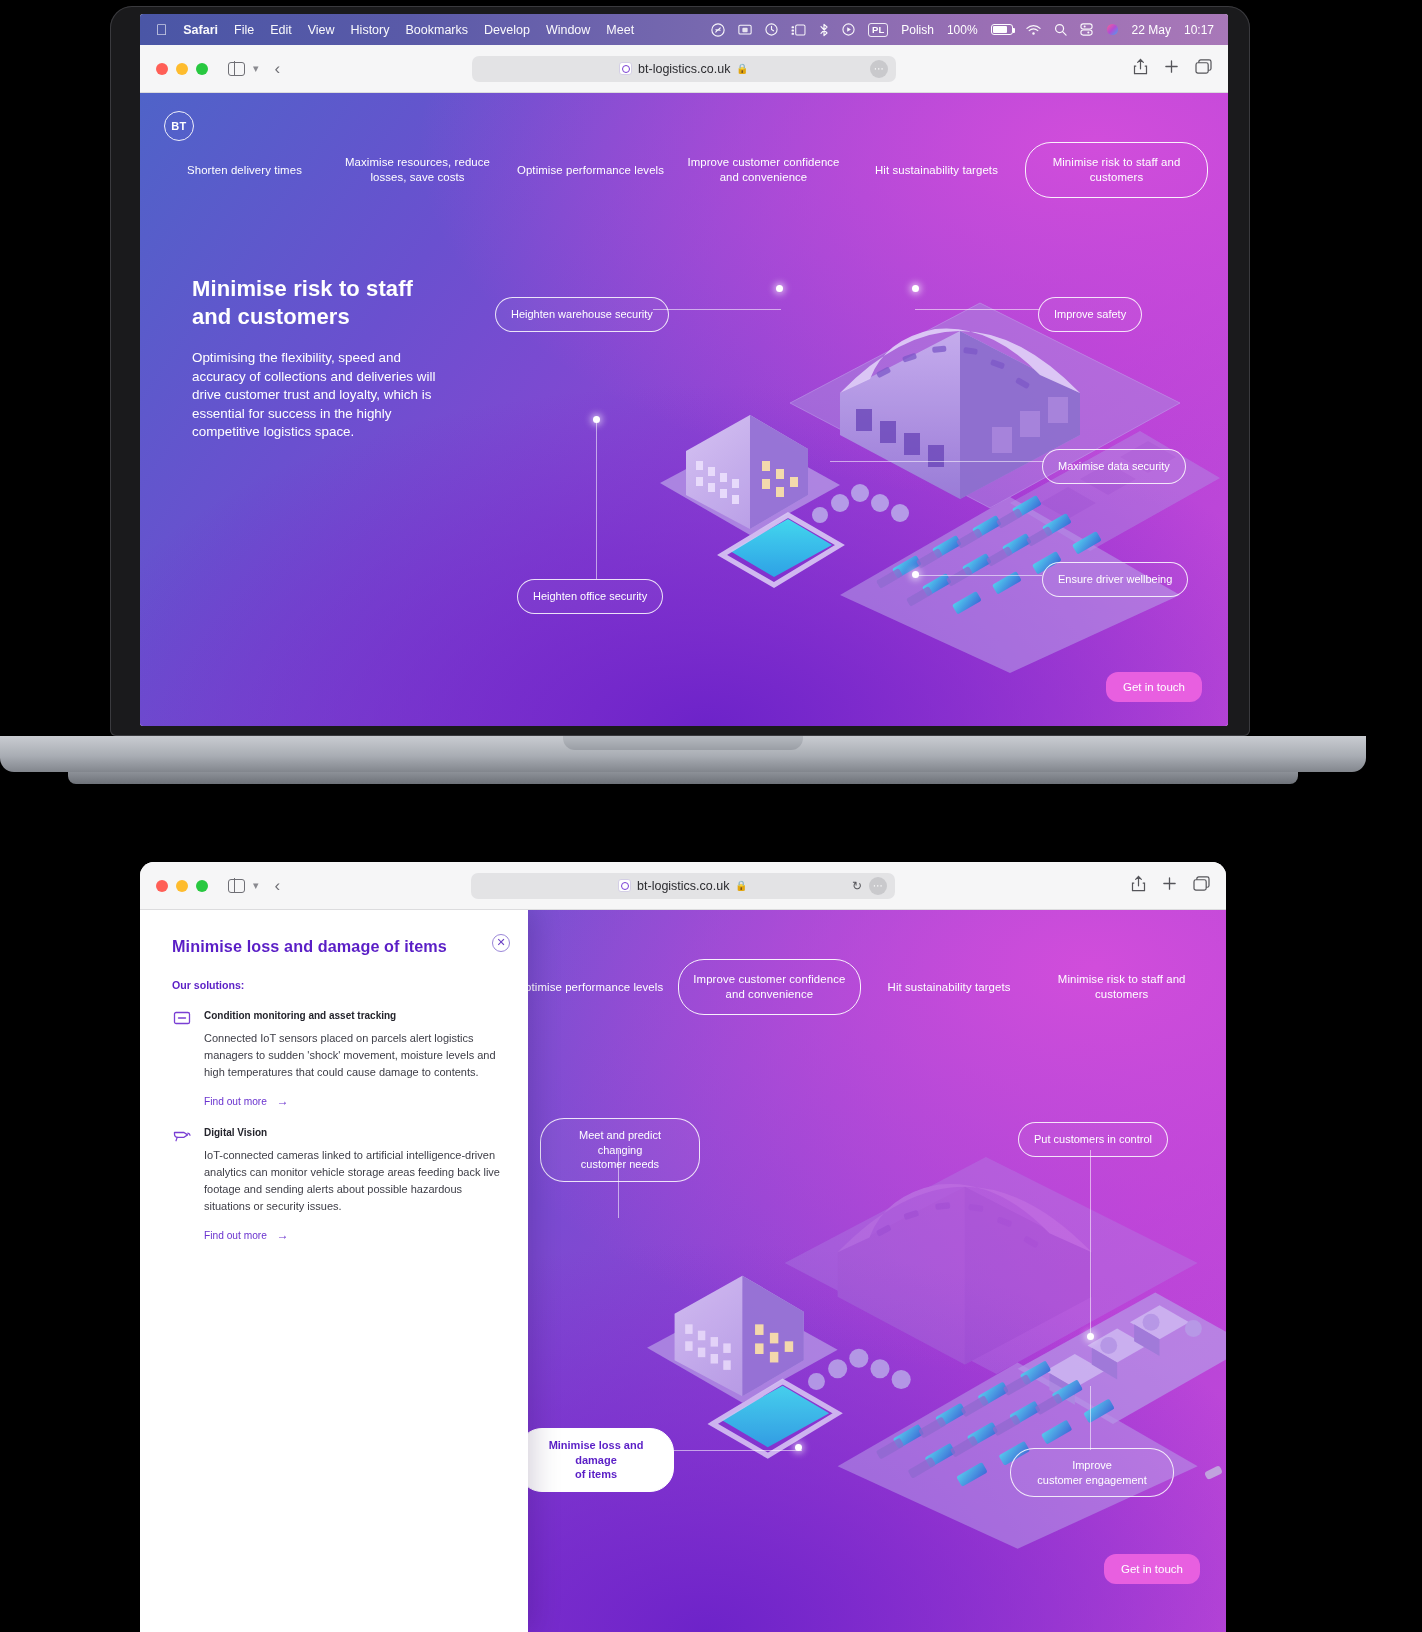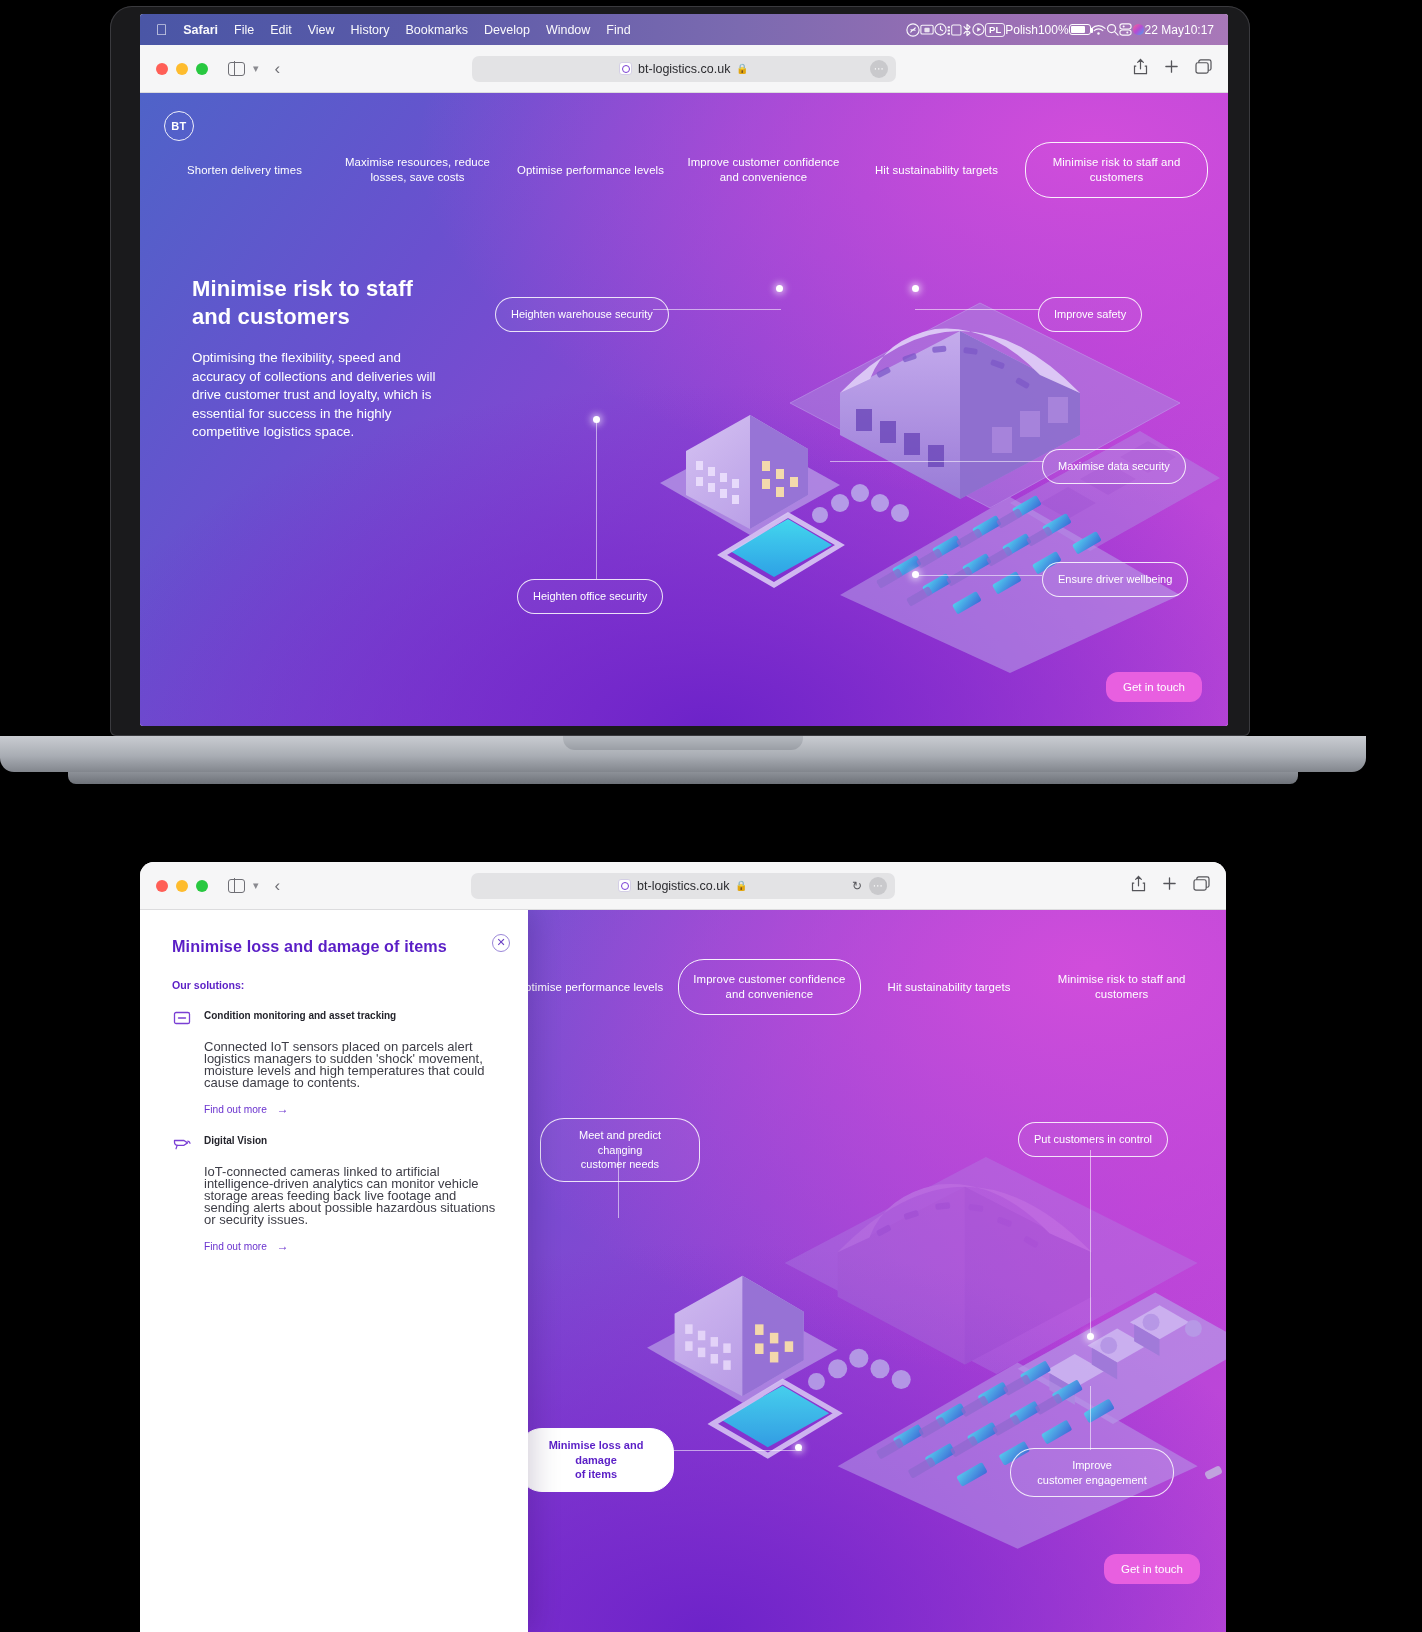--- a/index.html
+++ b/index.html
@@ -54,21 +54,21 @@
   .menubar {
     position: absolute; left: 0; top: 0; width: 100%; height: 31px;
     display: flex; align-items: center;
     background: linear-gradient(90deg,#4a56a6 0%,#5a5aa8 25%,#7b6ab0 55%,#9a6fb4 78%,#a878b8 100%);
     color: #fff; font-size: 12.5px; z-index: 10;
   }
   .menubar .left { display: flex; align-items: center; gap: 16px; padding-left: 16px; }
   .menubar .apple { font-size: 15px; line-height: 1; margin-right: 0px; }
   .menubar .mi { white-space: nowrap; opacity: .97; }
   .menubar .mi.bold { font-weight: 700; }
-  .menubar .right { margin-left: auto; display: flex; align-items: center; padding-right: 14px; }
+  .menubar .right { margin-left: auto; display: flex; align-items: center; gap: 13px; padding-right: 14px; }
   .mb-ico { display:inline-flex; align-items:center; justify-content:center; opacity:.95; }
   .kbd-badge {
     border: 1.2px solid rgba(255,255,255,.85); border-radius: 3px;
     font-size: 9.5px; padding: 0 3px; line-height: 12px; font-weight: 600;
   }
   .mb-txt { font-size: 12px; }
   .battery {
     width: 22px; height: 11px; border: 1.3px solid #fff; border-radius: 3px; position: relative;
   }
   .battery::after { content:''; position:absolute; right:-3.5px; top:3px; width:2px; height:5px;
@@ -176,21 +176,21 @@
   .panel-title { color: #5a1ec6; font-size: 16.2px; font-weight: 700; line-height: 21px; letter-spacing:.1px; }
   .panel-close {
     position: absolute; right: 18px; top: 24px; width: 18px; height: 18px; border-radius: 50%;
     border: 1.2px solid #9a86d8; color:#6a3fc4; font-size: 11px; line-height: 15px; text-align:center;
   }
   .panel-desc { margin-top: 14px; color: #3d3d46; font-size: 10.3px; line-height: 15.6px; }
   .sol-head { margin-top: 22px; color: #5a1ec6; font-size: 10.6px; font-weight: 700; }
   .sol { margin-top: 17px; display: flex; gap: 12px; }
   .sol-ico { width: 20px; height: 20px; flex: 0 0 20px; color:#7a3fd4; }
   .sol-title { color: #24242c; font-size: 10px; font-weight: 700; line-height: 15px; }
-  .sol-body { margin-top: 18px; color: #3d3d46; font-size: 13px; line-height: 12px; }
+  .sol-body { margin-top: 7px; color: #3d3d46; font-size: 11px; line-height: 17px; }
   .findout { margin-top: 13px; color: #6b34cf; font-size: 10.2px; display:flex; align-items:center; gap:10px; }
   .findout .arr { font-size: 12px; }
 </style>
 </head>
 <body>
 
 <div class="stage">
 
   <div class="laptop1">
     <div class="lid1"></div>
@@ -203,21 +203,21 @@
         <div class="left">
           <span class="apple mb-ico"></span>
           <span class="mi bold">Safari</span>
           <span class="mi">File</span>
           <span class="mi">Edit</span>
           <span class="mi">View</span>
           <span class="mi">History</span>
           <span class="mi">Bookmarks</span>
           <span class="mi">Develop</span>
           <span class="mi">Window</span>
-          <span class="mi">Find</span>
+          <span class="mi">Meet</span>
         </div>
         <div class="right">
           <span class="mb-ico">
             <svg width="14" height="14" viewBox="0 0 16 16">
                 <circle cx="8" cy="8" r="7" fill="none" stroke="#fff" stroke-width="1.3"></circle>
                 <path d="M5.4 10.4c1-1.6 3.2-2.6 5-2.1M10.6 5.6c-1 1.6-3.2 2.6-5 2.1" fill="none" stroke="#fff" stroke-width="1.2" stroke-linecap="round"></path>
               </svg>
           </span>
           <span class="mb-ico">
             <svg width="14" height="12" viewBox="0 0 16 13">

